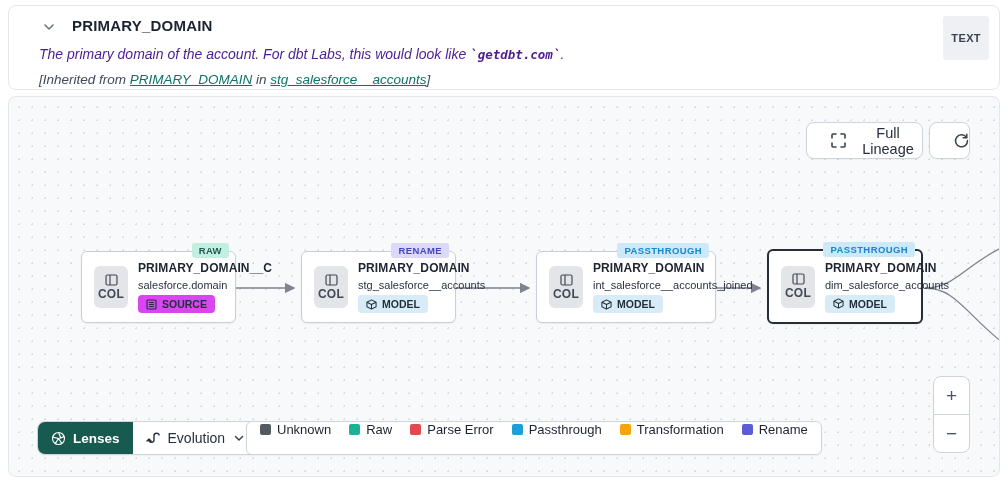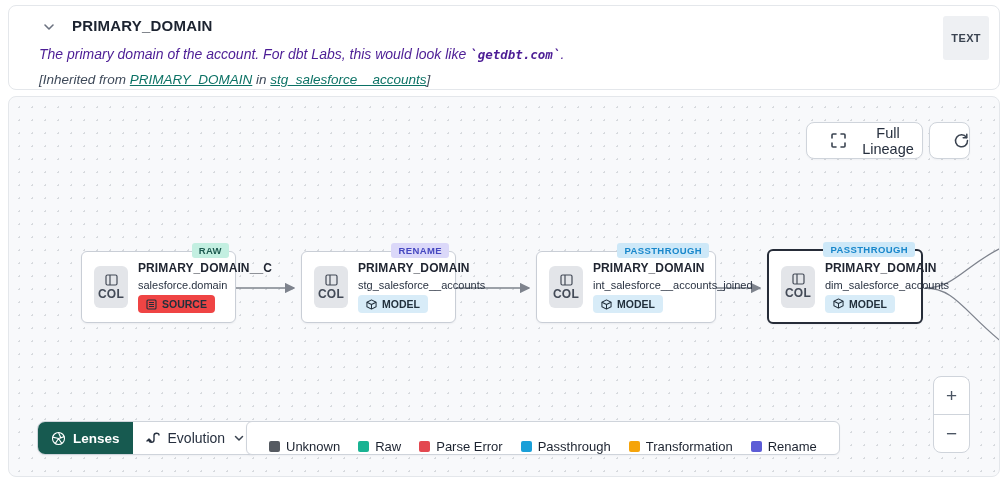--- a/index.html
+++ b/index.html
@@ -45,43 +45,43 @@
   .badge-passthrough { background:#cde8f8; color:#1887cb; }
   .node-body { display:flex; align-items:center; gap:10px; height:100%; padding:0 12px; }
   .col-chip { display:flex; flex-direction:column; align-items:center; justify-content:center; gap:1px;
     width:34px; height:42px; background:#e3e5e9; border-radius:6px; color:#434a57; flex:0 0 auto; }
   .col-chip span { font-size:12px; font-weight:700; letter-spacing:.3px; }
   .node-text { display:flex; flex-direction:column; gap:4px; }
   .node-title { font-size:12px; font-weight:700; color:#1f2430; letter-spacing:.1px; }
   .node-sub { font-size:11px; color:#2a3342; }
   .type-chip { display:inline-flex; align-items:center; gap:5px; align-self:flex-start;
     font-size:10.5px; font-weight:600; color:#22303c; padding:3px 8px; border-radius:4px; }
-  .chip-source { background:#ef4444; }
+  .chip-source { background:#d946ef; }
   .chip-model { background:#d8ecf8; }
 
   
   .zoomctl { position:absolute; left:924px; top:279px; width:37px; height:77px;
     background:#ffffff; border:1px solid #cfd4db; border-radius:8px; overflow:hidden;
     display:flex; flex-direction:column; }
   .zoomctl button { flex:1; border:none; background:transparent; font-size:19px; color:#4b5563;
     cursor:pointer; font-family:"Liberation Sans", sans-serif; }
   .zdiv { height:1px; background:#cfd4db; }
 
   
   .lenses-group { position:absolute; left:28px; top:324px; height:34px; display:flex;
     border:1px solid #cfd4db; border-radius:8px; overflow:hidden; background:#ffffff;
     box-shadow:0 1px 2px rgba(16,24,40,.04); }
   .lenses-btn { display:flex; align-items:center; gap:7px; padding:4px 13px; background:#175a50;
     color:#ffffff; font-size:13.5px; font-weight:700; cursor:pointer; }
   .lens-select { display:flex; align-items:center; gap:8px; padding:0 13px; background:#ffffff;
     color:#27303f; font-size:14px; cursor:pointer; }
 
   
-  .legend { position:absolute; left:237px; top:324px; height:34px; display:flex; align-items:flex-end;
-    gap:18px; padding:0 22px; background:#ffffff; border:1px solid #cfd4db; border-radius:6px;
+  .legend { position:absolute; left:237px; top:324px; height:34px; display:flex; align-items:flex-start;
+    gap:18px; padding:0 13px; background:#ffffff; border:1px solid #cfd4db; border-radius:6px;
     box-shadow:0 1px 2px rgba(16,24,40,.04); }
   .legend-item { display:flex; align-items:center; gap:6px; font-size:13px; font-weight:500; color:#1c2330; }
   .legend-swatch { width:11px; height:11px; border-radius:2px; display:inline-block; }
 
   svg { display:block; }
 </style>
 </head>
 <body>
 
 <div class="page">

